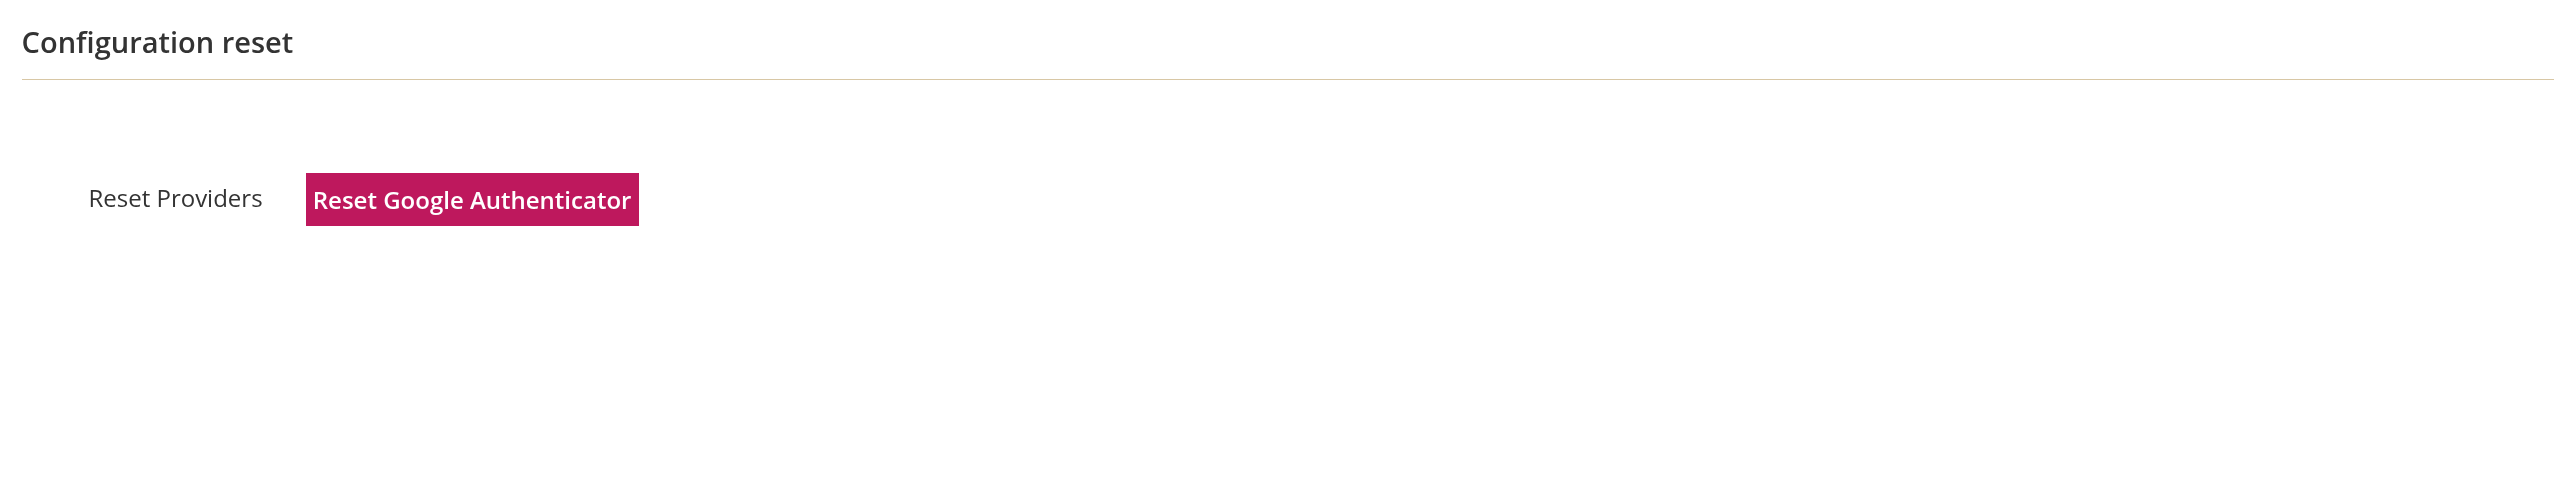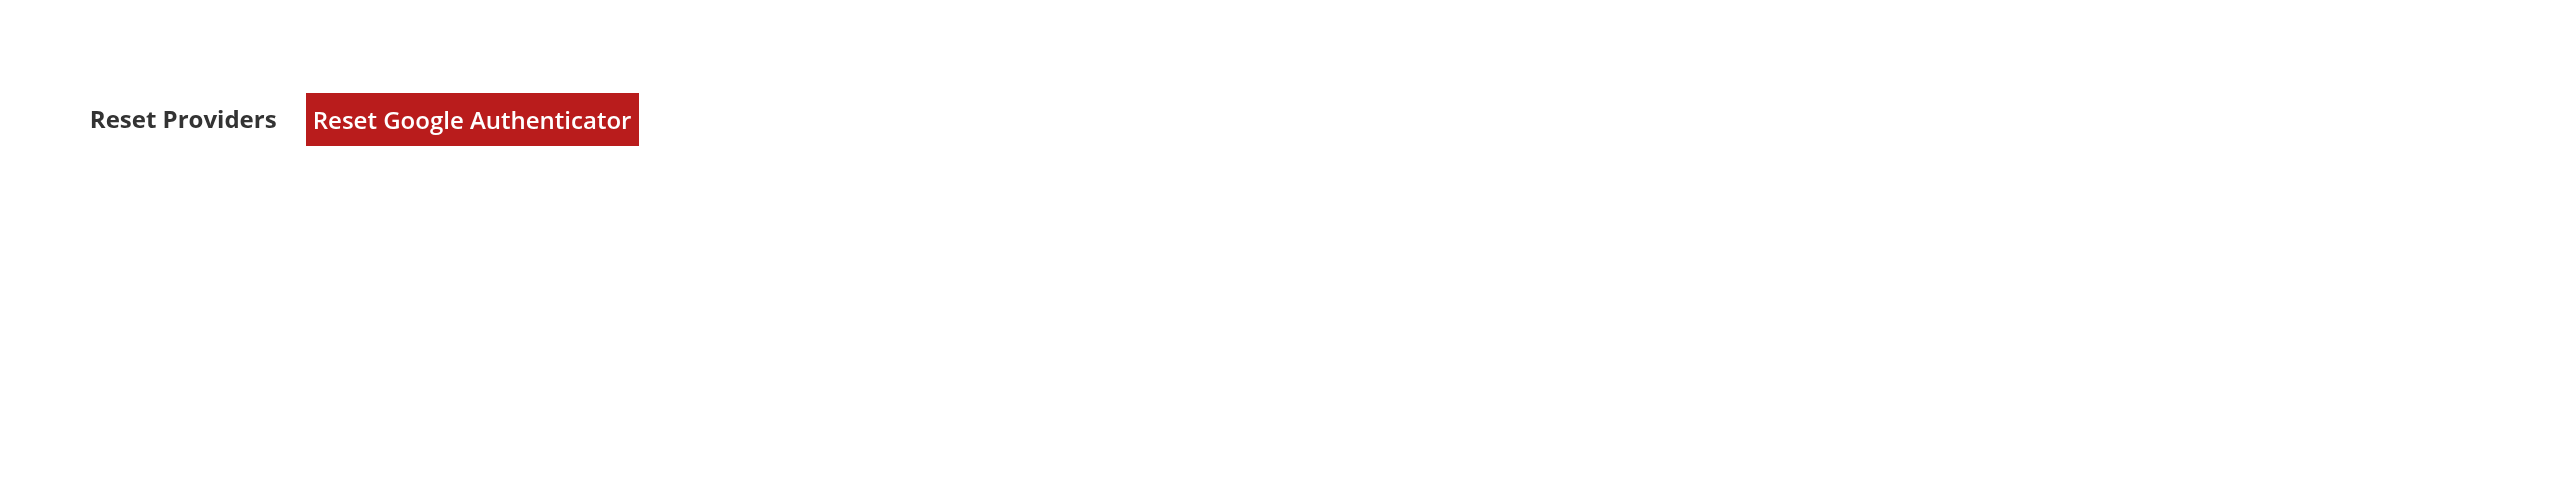--- a/index.html
+++ b/index.html
@@ -28,47 +28,48 @@
       padding-top: 93px;
     }
     .form-row {
       display: flex;
       align-items: flex-start;
     }
     .form-label {
       width: 284px;
       text-align: right;
       font-size: 24px;
-      font-weight: 700;
+      font-weight: 400;
       color: #333333;
-      padding-right: 29px;
+      padding-right: 43px;
       padding-top: 8.6px;
     }
     .form-buttons {
       display: flex;
       flex-direction: column;
       gap: 8.6px;
     }
     .reset-button {
-      background-color: #b91c1c;
+      background-color: #be185d;
       color: #ffffff;
       border: none;
       font-size: 24px;
       font-weight: 600;
       padding: 10px 0;
       width: 333px;
       cursor: pointer;
       font-family: inherit;
       text-align: center;
     }
   </style>
 </head>
 <body>
 
 <div class="section">
+  <h2 class="section-title">Configuration reset</h2>
   <div class="form-content">
     <div class="form-row">
       <div class="form-label">Reset Providers</div>
       <div class="form-buttons">
         <button class="reset-button">Reset Google Authenticator</button>
       </div>
     </div>
   </div>
 </div>
 

